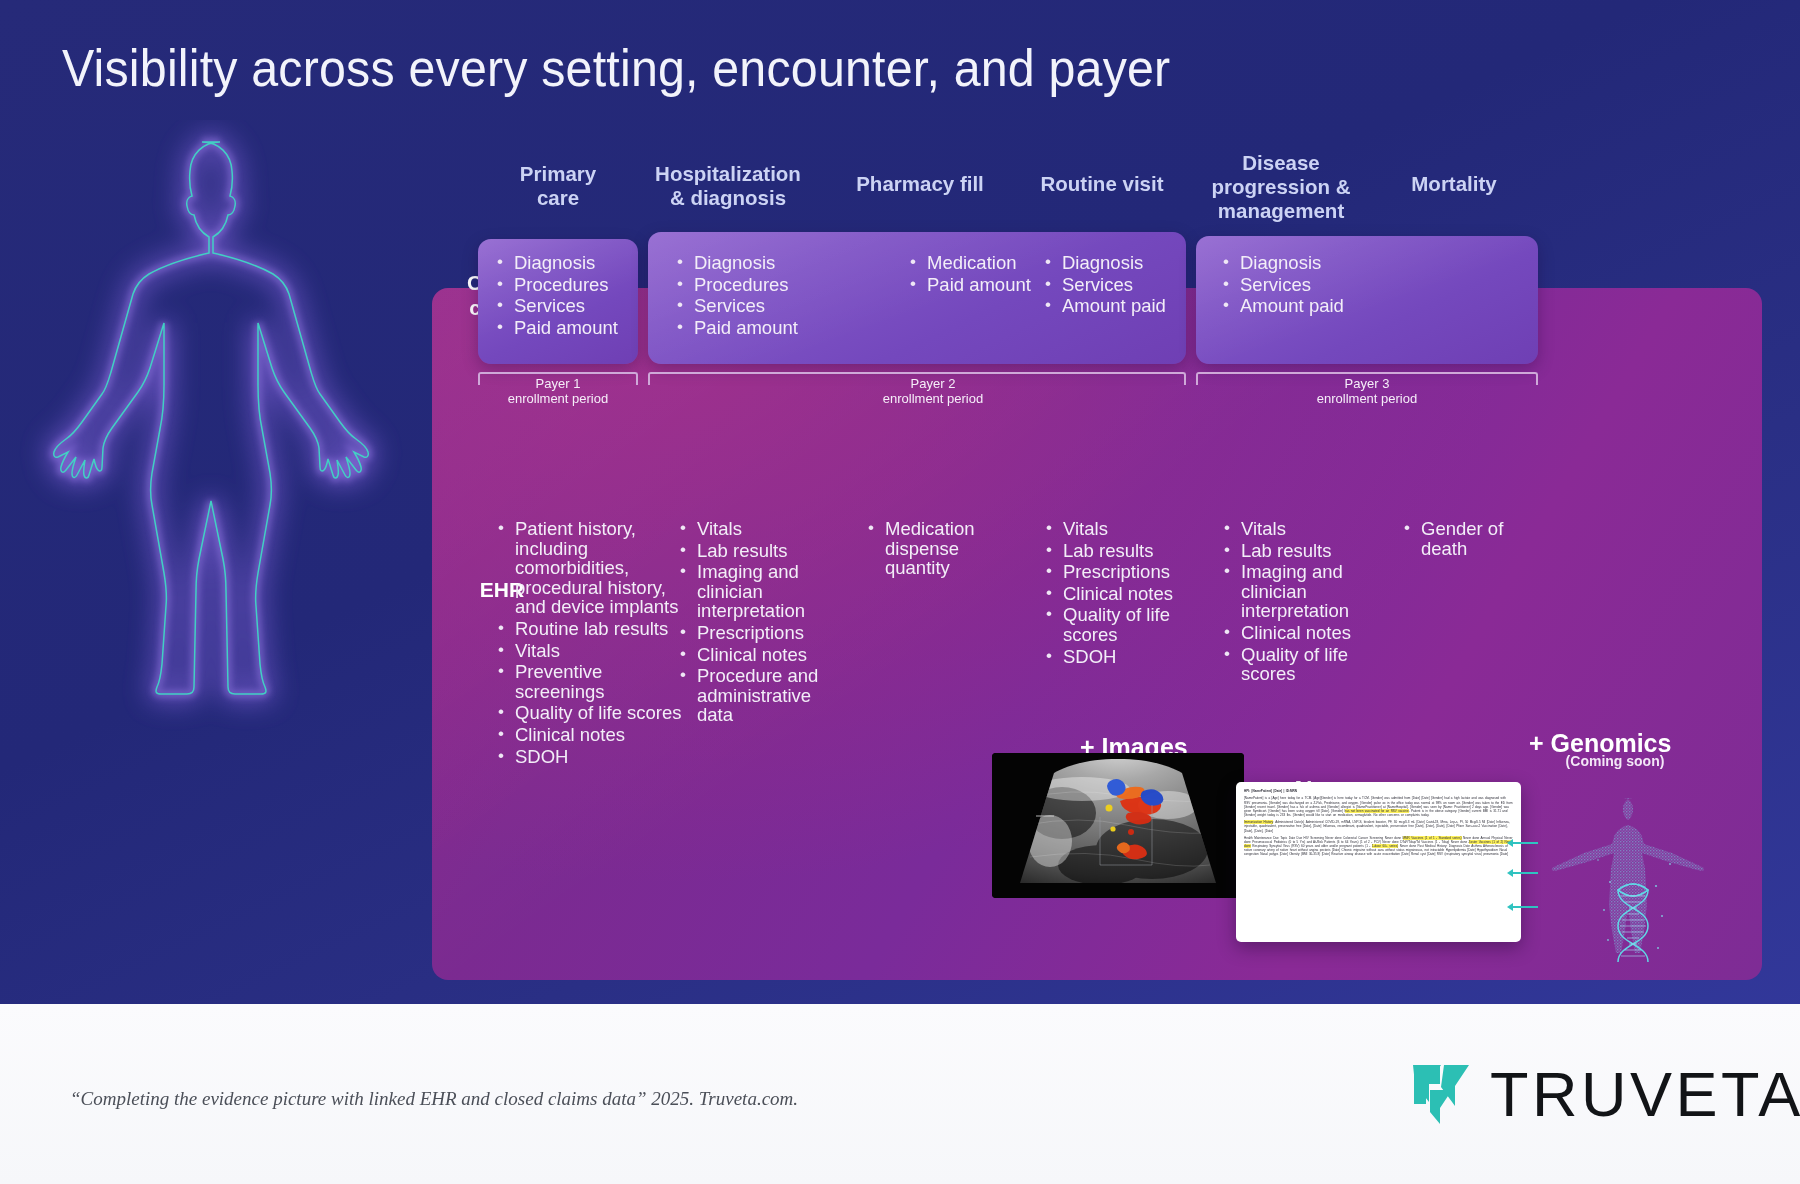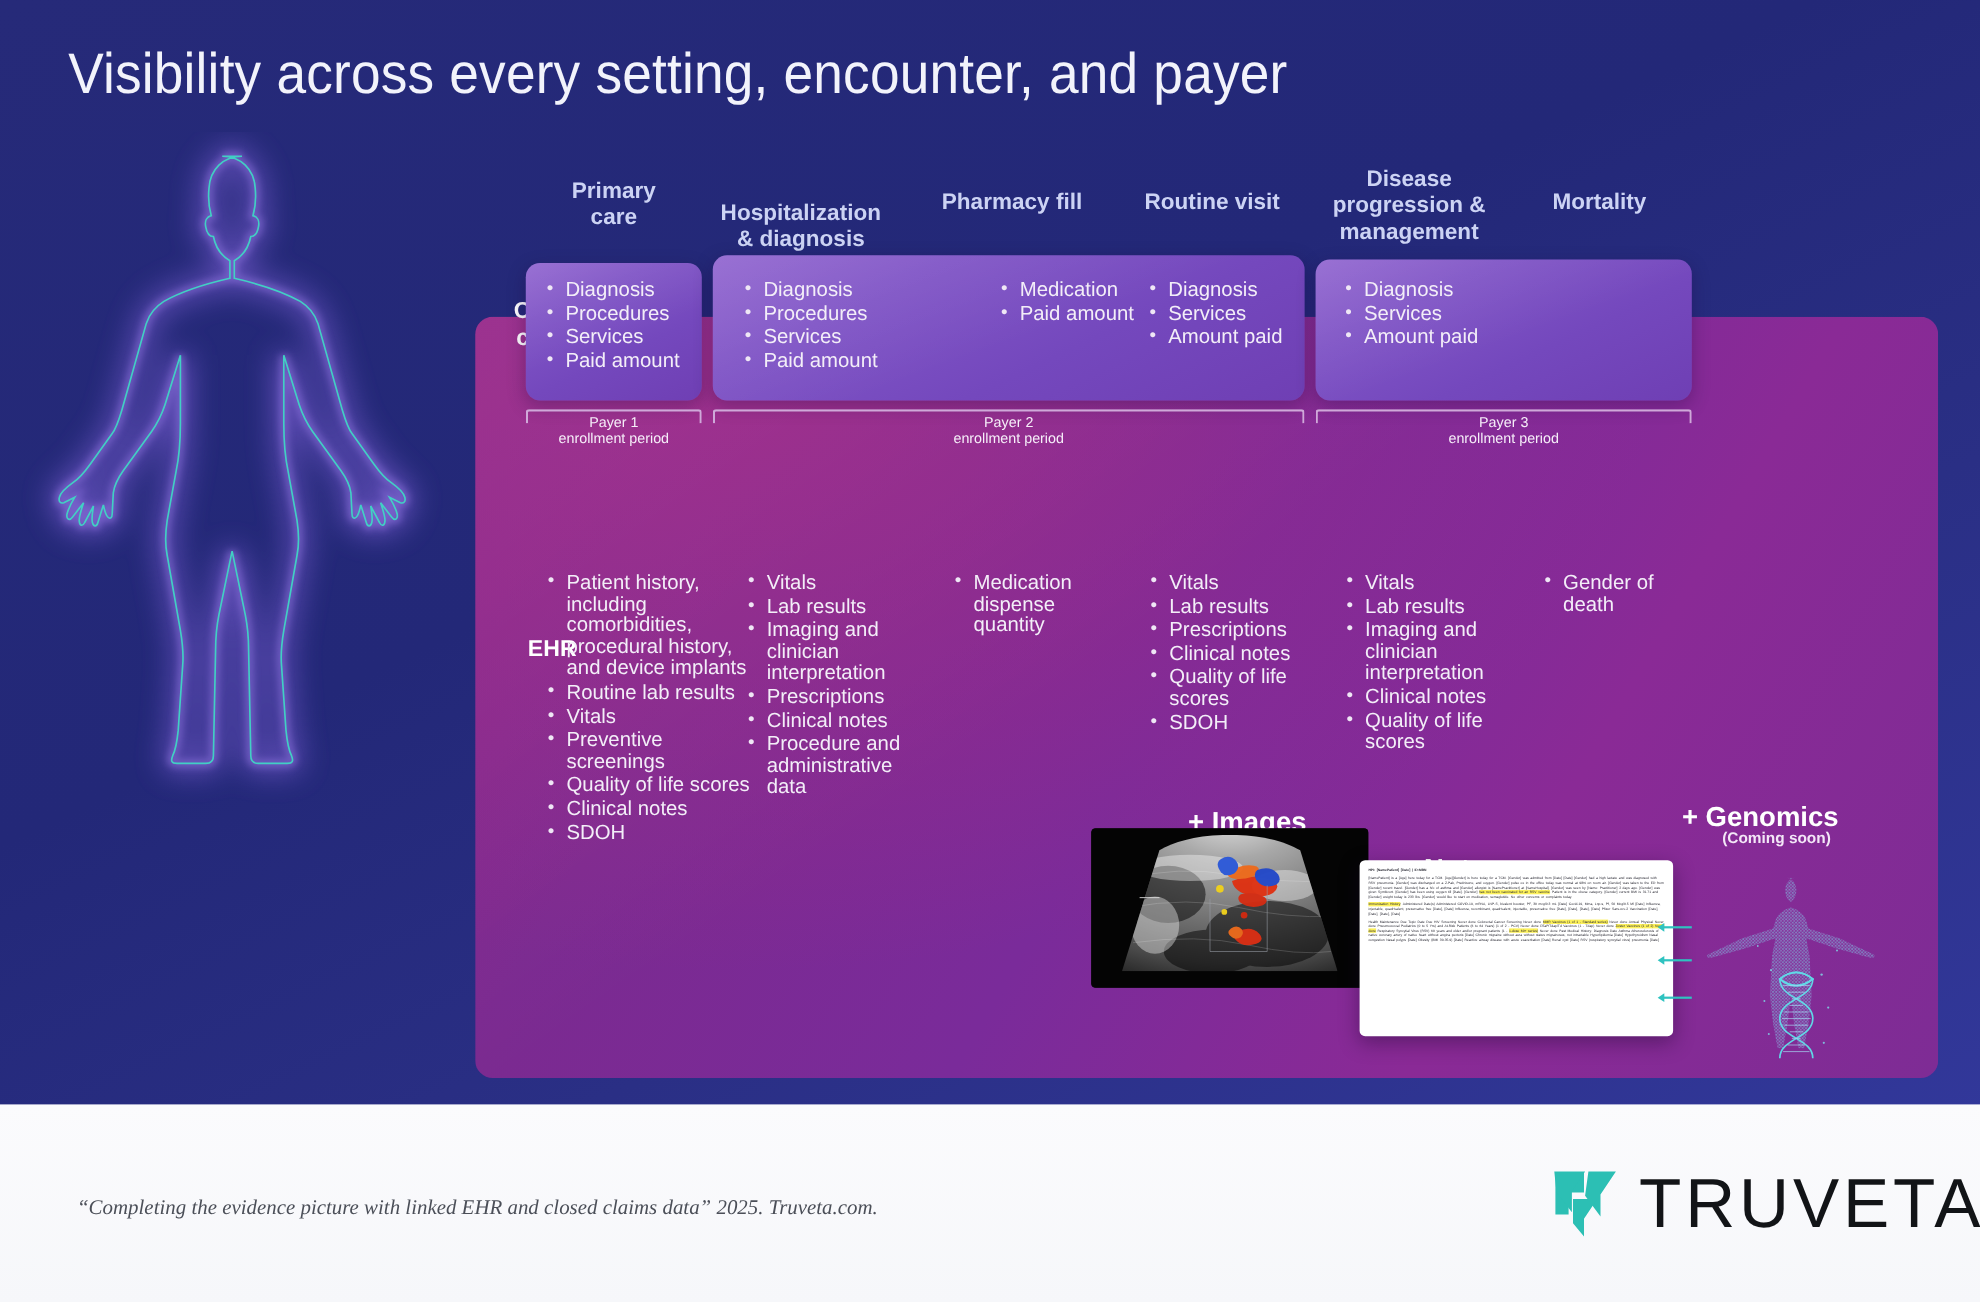--- a/index.html
+++ b/index.html
@@ -229,21 +229,21 @@
         <use href="#bodyPath" stroke="#8f74e0" stroke-width="8" fill="none" opacity=".55" filter="url(#glowSm)"></use>
         <use href="#bodyPath" stroke="#3fd6c4" stroke-width="1.5" fill="none" opacity=".95"></use>
       </g>
     </svg>
   </div>
 
   <div class="col-head" style="left:487px; top:162px; width:142px;">
       <div>Primary</div>
       <div>care</div>
     </div>
-  <div class="col-head" style="left:642px; top:162px; width:172px;margin-top:20px;">
+  <div class="col-head" style="left:642px; top:162px; width:172px;">
       <div>Hospitalization</div>
       <div>&amp; diagnosis</div>
     </div>
   <div class="col-head" style="left:840px; top:172px; width:160px;">
       <div>Pharmacy fill</div>
     </div>
   <div class="col-head" style="left:1022px; top:172px; width:160px;">
       <div>Routine visit</div>
     </div>
   <div class="col-head" style="left:1190px; top:151px; width:182px;">
@@ -303,21 +303,21 @@
   </ul>
 
   <div class="bracket" style="left:478px; top:372px; width:160px;"></div>
   <div class="bracket" style="left:648px; top:372px; width:538px;"></div>
   <div class="bracket" style="left:1196px; top:372px; width:342px;"></div>
 
   <div class="payer-label" style="left:478px; top:376px; width:160px;">
     <div>Payer 1</div>
     <div>enrollment period</div>
   </div>
-  <div class="payer-label" style="left:648px; top:376px; width:538px;">
+  <div class="payer-label" style="left:664px; top:376px; width:538px;">
     <div>Payer 2</div>
     <div>enrollment period</div>
   </div>
   <div class="payer-label" style="left:1196px; top:376px; width:342px;">
     <div>Payer 3</div>
     <div>enrollment period</div>
   </div>
 
   <ul class="bul ehr-list" style="left:496px; top:519px; width:190px;">
     <li>Patient history, including comorbidities, procedural history, and device implants</li>

